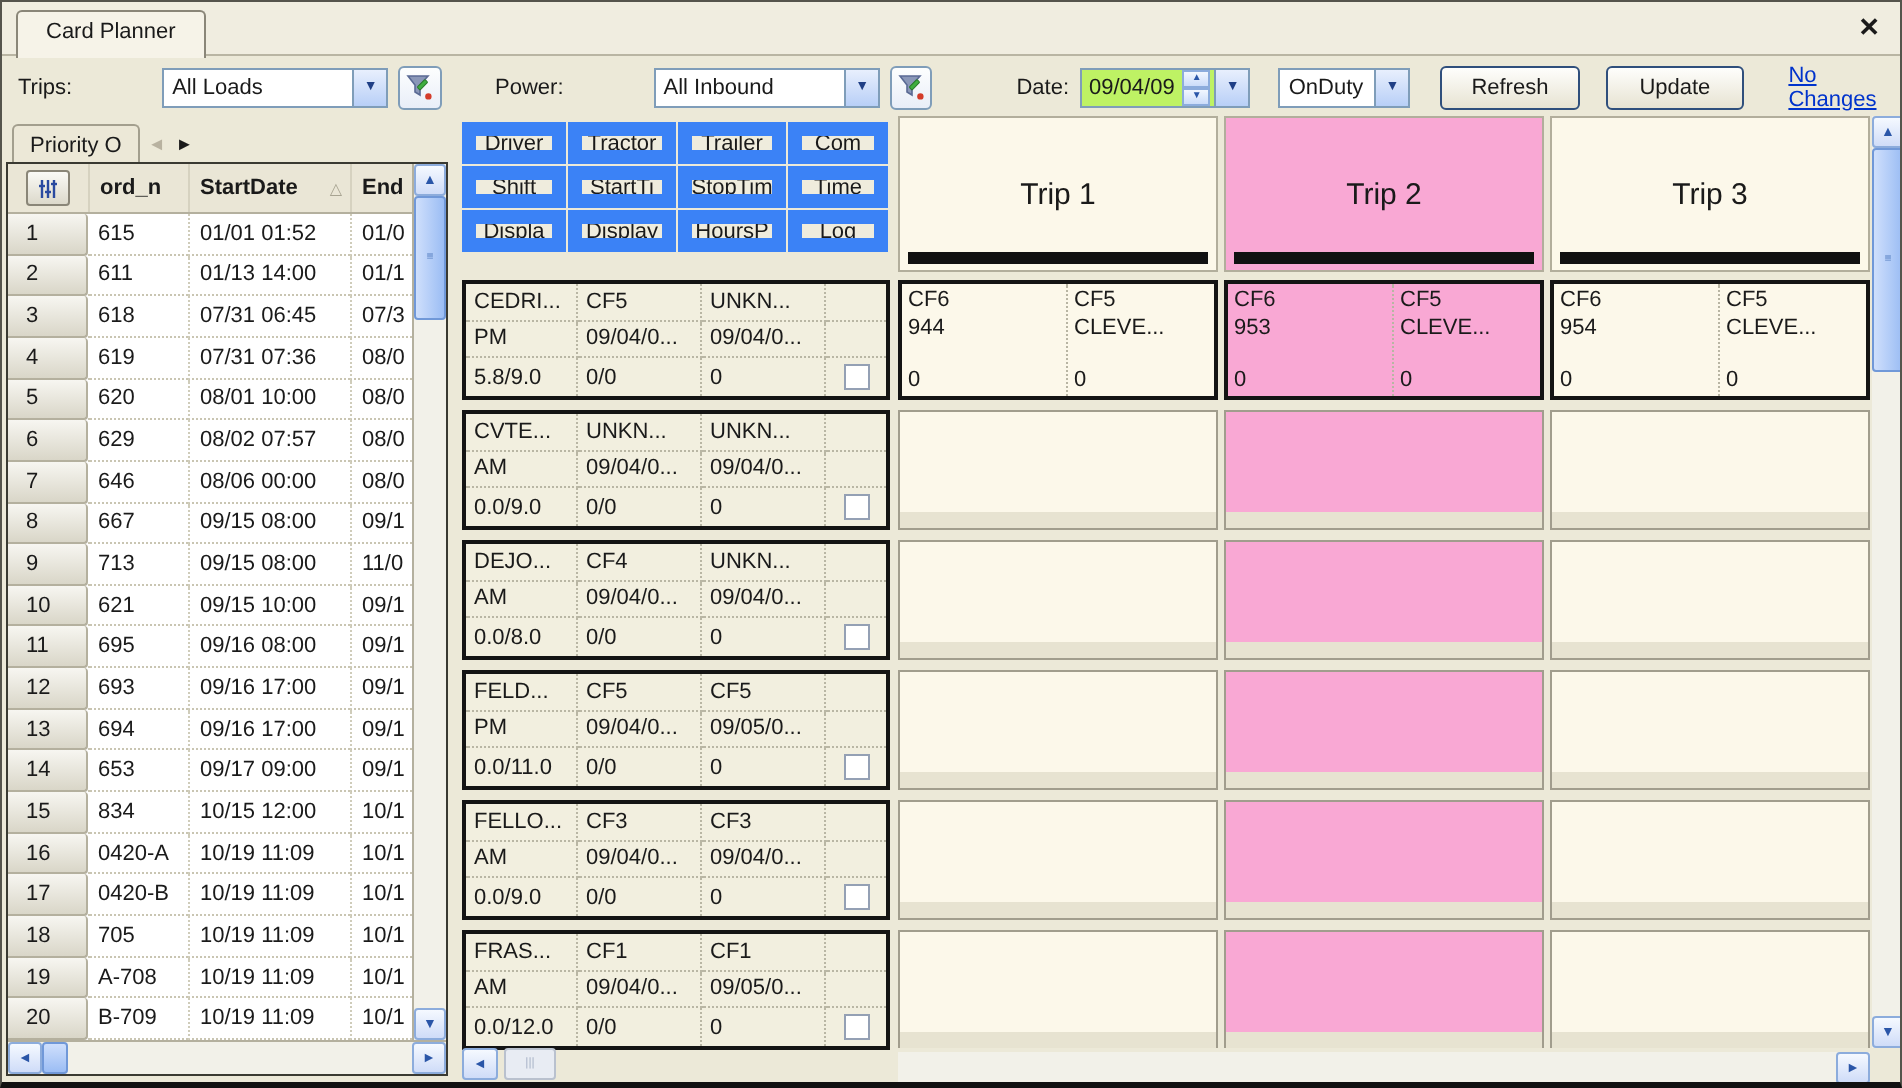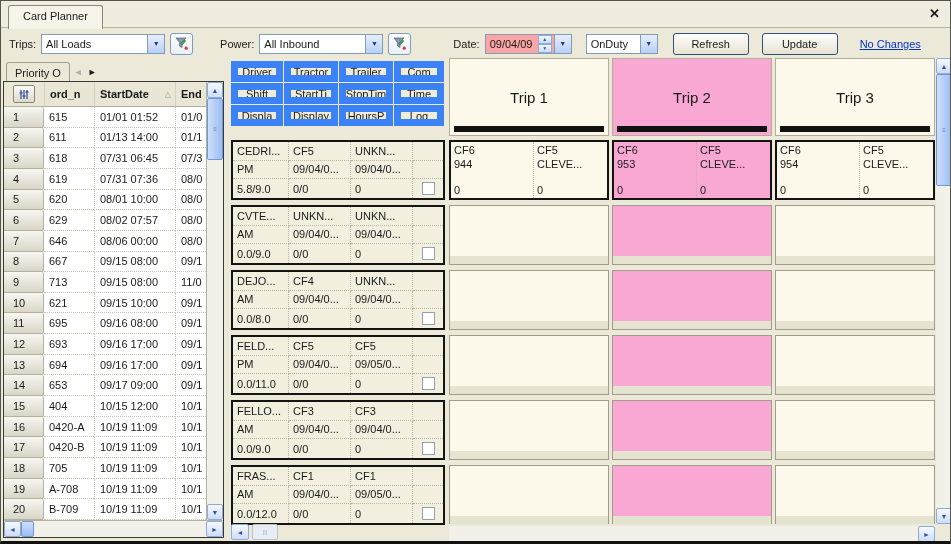--- a/index.html
+++ b/index.html
@@ -10,27 +10,27 @@
 
   
   .titlebar { position:absolute; left:0; top:0; right:0; height:27px; background:#f0ede0; border-bottom:1px solid #b9b5a3; }
   .wintab { position:absolute; left:7px; top:4px; height:24px; padding:4px 14px 0;
             background:#f6f3e8; border:1px solid #8a8678; border-bottom:none; border-radius:3px 3px 0 0; }
   .close-x { position:absolute; right:10px; top:5px; font-weight:bold; font-size:13px; cursor:default; }
 
   
   .toolbar { position:absolute; left:0; top:28px; right:0; height:29px; display:flex; align-items:center; padding-left:8px; }
   .lbl { margin-right:5px; }
-  .combo { display:flex; height:20px; border:1px solid #7f9db9; background:#fff; }
+  .combo { display:flex; height:20px; border:1px solid #7f9db9; background:#fff;margin-left:40px; }
   .combo .ctxt { flex:1; padding:3px 4px 0; white-space:nowrap; overflow:hidden; }
   .drop-btn { width:17px; background:linear-gradient(#e8effd,#b8cff7); border-left:1px solid #7f9db9;
               color:#1f3f86; font-size:7px; display:flex; align-items:center; justify-content:center; }
   .tool-btn22 { width:23px; height:22px; margin-left:5px; border:1px solid #7f9db9; border-radius:3px;
                 background:linear-gradient(#fdfefe,#e9eef8); display:flex; align-items:center; justify-content:center; }
-  .datebox { display:flex; height:20px; border:1px solid #7f9db9; background:#fca5a5; }
+  .datebox { display:flex; height:20px; border:1px solid #7f9db9; background:#bef264; }
   .datebox .ctxt { flex:1; padding:3px 4px 0; }
   .spin { display:flex; flex-direction:column; width:14px; }
   .spin > div { flex:1; border:1px solid #8cacdc; background:linear-gradient(#f2f7ff,#cbdcf9); color:#2a56a8;
                 font-size:5px; display:flex; align-items:center; justify-content:center; }
   .push-btn { height:22px; width:76px; border:1px solid #2f4f7c; border-radius:3px;
               background:linear-gradient(#fefefc,#e7e3d2); display:flex; align-items:center; justify-content:center; }
   .link { color:#0033cc; text-decoration:underline; margin-left:22px; }
 
   
   .sbtn { border:1px solid #8cacdc; border-radius:2px; background:linear-gradient(#f5f9ff,#cfdcf8);
@@ -297,21 +297,21 @@
                 <div class="ocell c-end">09/1</div>
               </div>
               <div class="orow">
                 <div class="rn">14</div>
                 <div class="ocell c-ord">653</div>
                 <div class="ocell c-start">09/17 09:00</div>
                 <div class="ocell c-end">09/1</div>
               </div>
               <div class="orow">
                 <div class="rn">15</div>
-                <div class="ocell c-ord">404</div>
+                <div class="ocell c-ord">834</div>
                 <div class="ocell c-start">10/15 12:00</div>
                 <div class="ocell c-end">10/1</div>
               </div>
               <div class="orow">
                 <div class="rn">16</div>
                 <div class="ocell c-ord">0420-A</div>
                 <div class="ocell c-start">10/19 11:09</div>
                 <div class="ocell c-end">10/1</div>
               </div>
               <div class="orow">

